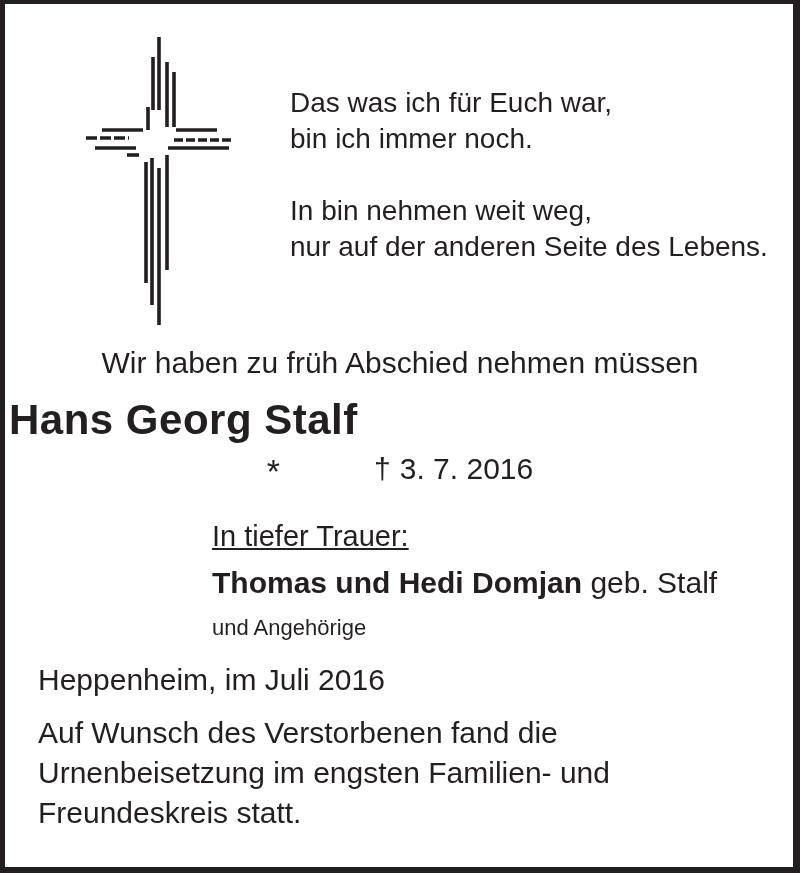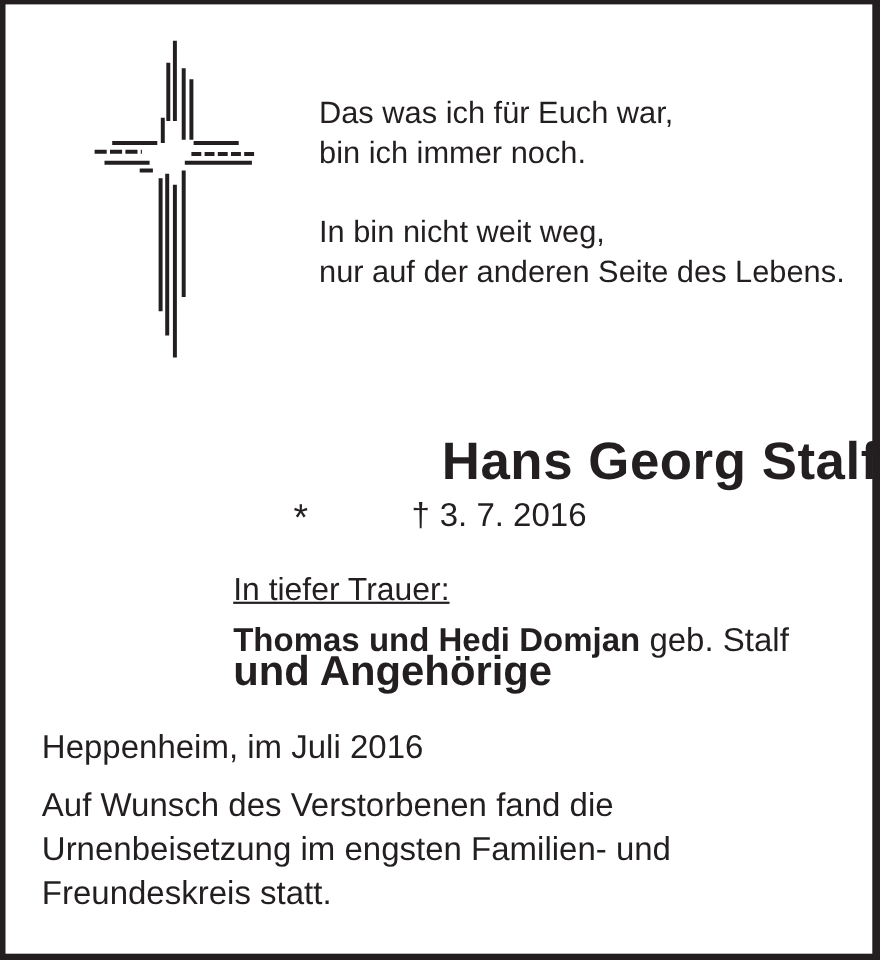--- a/index.html
+++ b/index.html
@@ -40,22 +40,22 @@
   .intro {
     position: absolute;
     left: 5px; top: 345px; width: 790px;
     text-align: center;
     font-size: 30px; line-height: 36px;
     white-space: nowrap;
   }
   .name {
     position: absolute;
     left: 5px; top: 386px; width: 790px; margin: 4px;
-    text-align: right;
-    font-size: 48px; line-height: 60px;
+    text-align: left;
+    font-size: 42px; line-height: 60px;
     font-weight: bold;
     letter-spacing: 0.5px;
     white-space: nowrap;
   }
   .dates {
     position: absolute;
     left: 5px; top: 449px; width: 790px;
     display: flex; justify-content: center; align-items: baseline;
     gap: 78px;
     font-size: 30px; line-height: 36px;
@@ -77,23 +77,23 @@
     text-decoration: underline;
   }
   .mourners {
     position: absolute;
     left: 212px; top: 564px;
     font-size: 30px; line-height: 38px;
     white-space: nowrap;
   }
   .relatives {
     position: absolute;
-    left: 212px; top: 592px;
-    font-size: 38px; line-height: 38px;
-    font-weight: bold;
+    left: 212px; top: 609px;
+    font-size: 22px; line-height: 38px;
+    font-weight: normal;
     white-space: nowrap;
   }
   .bold { font-weight: bold; }
 
   .place {
     position: absolute;
     left: 38px; top: 661px;
     font-size: 30px; line-height: 38px;
     white-space: nowrap;
   }
@@ -134,24 +134,25 @@
     <line x1="66" y1="130" x2="66" y2="251"></line>
     <line x1="72" y1="126" x2="72" y2="273"></line>
     <line x1="79" y1="136" x2="79" y2="293"></line>
     <line x1="87" y1="123" x2="87" y2="238"></line>
   </svg>
 
   <div class="quote">
     <div class="q-line">Das was ich für Euch war,</div>
     <div class="q-line">bin ich immer noch.</div>
     <div class="q-line"></div>
-    <div class="q-line">In bin nicht weit weg,</div>
+    <div class="q-line">In bin nehmen weit weg,</div>
     <div class="q-line">nur auf der anderen Seite des Lebens.</div>
   </div>
 
+  <div class="intro">Wir haben zu früh Abschied nehmen müssen</div>
 
   <h1 class="name">Hans Georg Stalf</h1>
 
   <div class="dates">
     <span class="date-item">
       <span class="star-symbol">*</span>
     </span>
     <span class="date-item">
       <span class="dagger-symbol">†</span>
       <span>3. 7. 2016</span>

